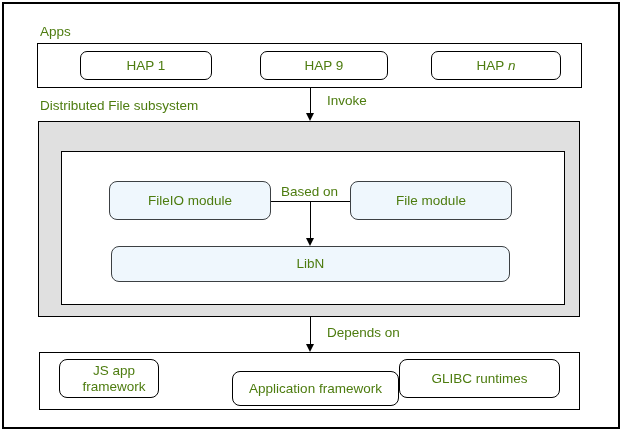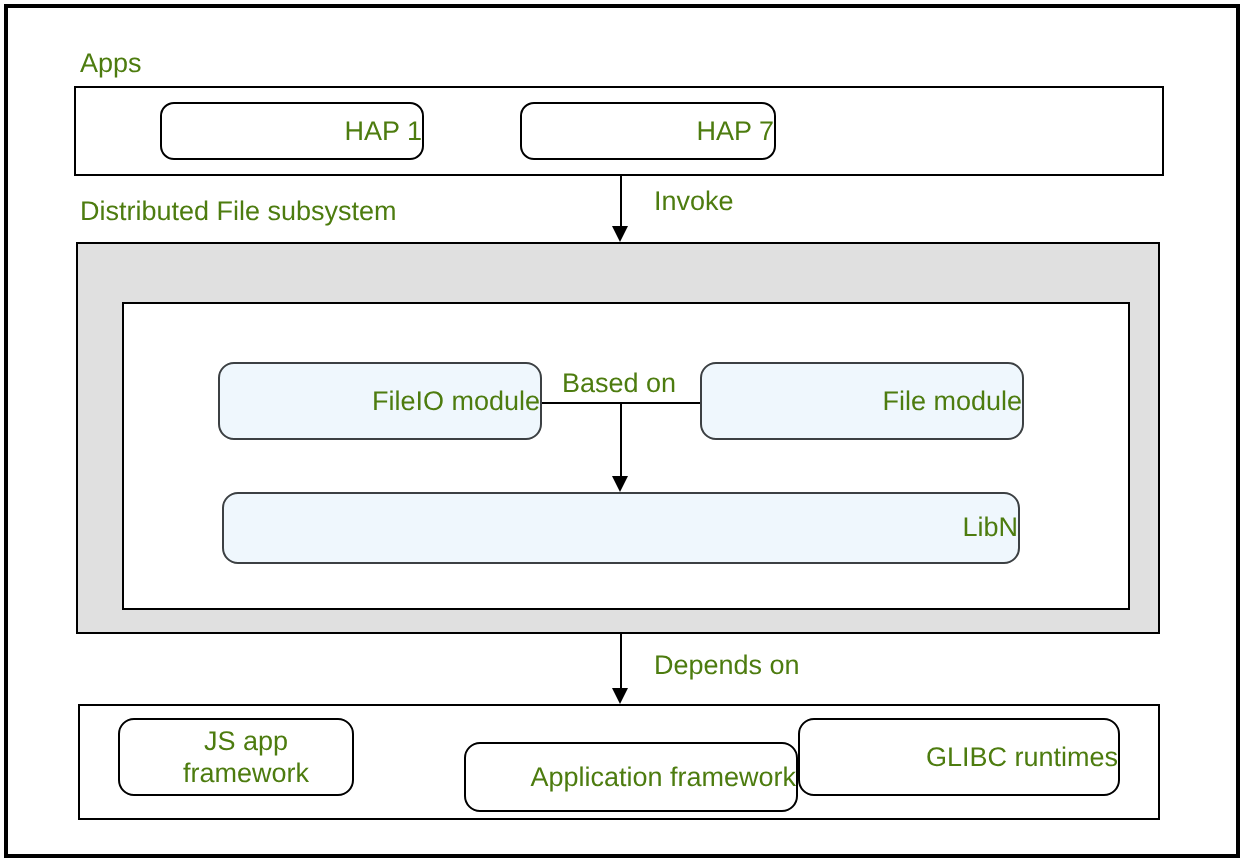--- a/index.html
+++ b/index.html
@@ -19,21 +19,21 @@
     position:absolute;
     font-size:13.5px;line-height:16px;white-space:nowrap;
   }
   .rect{
     position:absolute;box-sizing:border-box;
     background:#fff;border:1px solid var(--box-border,#000);
   }
   .gray{background:var(--subsystem-fill,#e0e0e0);}
   .rbox{
     position:absolute;box-sizing:border-box;
-    display:flex;align-items:center;justify-content:flex-end;
+    display:flex;align-items:center;justify-content:center;
     text-align:center;
     background:#fff;border:1px solid var(--box-border,#000);
     border-radius:7px;
     font-size:13.5px;line-height:16px;
   }
   .module{
     background:var(--module-fill,#eff7fd);
     border:1px solid var(--module-border,#3c4043);
     border-radius:8px;
   }
@@ -51,21 +51,24 @@
 
 <div id="canvas">
   <div id="frame"></div>
 
   <div class="lbl" style="left:40px;top:24px;">Apps</div>
   <div class="rect" style="left:37px;top:43px;width:545px;height:45px;"></div>
   <div class="rbox" style="left:80px;top:51px;width:132px;height:29px;">
     <span>HAP 1</span>
   </div>
   <div class="rbox" style="left:260px;top:51px;width:128px;height:29px;">
-    <span>HAP 7</span>
+    <span>HAP 9</span>
+  </div>
+  <div class="rbox" style="left:431px;top:51px;width:130px;height:29px;">
+    <span><span>HAP </span><i>n</i></span>
   </div>
 
   <div class="vline" style="left:310px;top:88px;height:25px;"></div>
   <div class="arrowhead" style="left:306px;top:113px;"></div>
   <div class="lbl" style="left:327px;top:93px;">Invoke</div>
 
   <div class="lbl" style="left:40px;top:98px;">Distributed File subsystem</div>
   <div class="rect gray" style="left:38px;top:121px;width:542px;height:196px;"></div>
   <div class="rect" style="left:61px;top:151px;width:504px;height:154px;"></div>
 
@@ -83,21 +86,21 @@
 
   <div class="rbox module" style="left:111px;top:246px;width:399px;height:36px;">
     <span>LibN</span>
   </div>
 
   <div class="vline" style="left:310px;top:317px;height:27px;"></div>
   <div class="arrowhead" style="left:306px;top:344px;"></div>
   <div class="lbl" style="left:327px;top:325px;">Depends on</div>
 
   <div class="rect" style="left:39px;top:352px;width:541px;height:58px;"></div>
-  <div class="rbox" style="left:59px;top:359px;width:118px;height:39px;border-radius:8px;white-space:normal;padding-left:10px;">
+  <div class="rbox" style="left:59px;top:359px;width:100px;height:39px;border-radius:8px;white-space:normal;padding-left:10px;">
     <span>JS app framework</span>
   </div>
   <div class="rbox" style="left:191px;top:371px;width:167px;height:35px;border-radius:8px;margin-left:41px;">
     <span>Application framework</span>
   </div>
   <div class="rbox" style="left:399px;top:359px;width:161px;height:39px;border-radius:8px;">
     <span>GLIBC runtimes</span>
   </div>
 </div>
 

